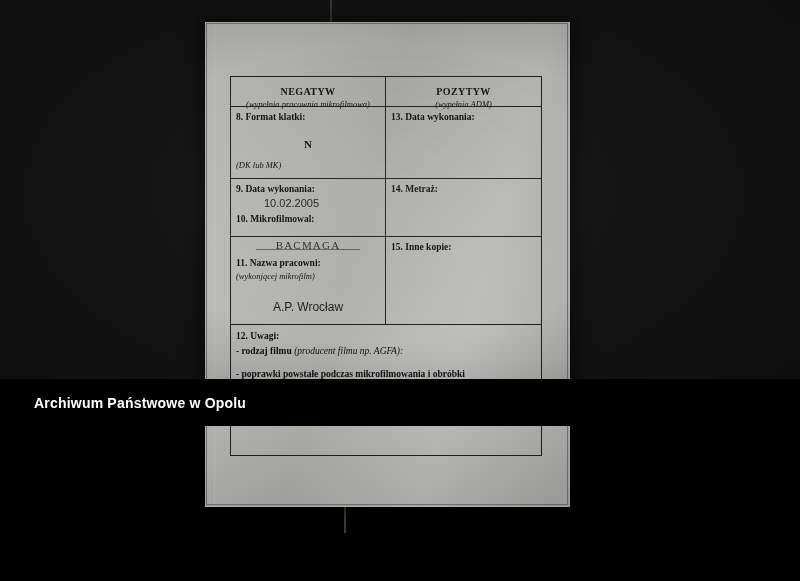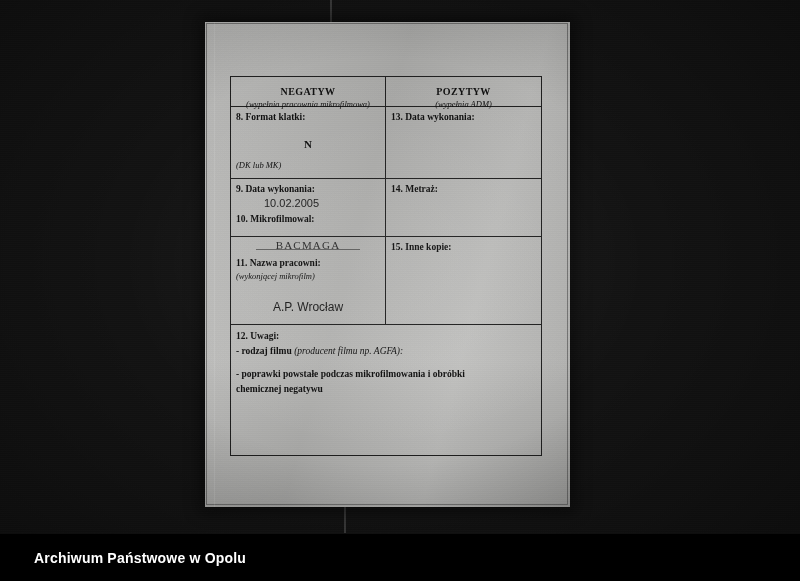--- a/index.html
+++ b/index.html
@@ -9,21 +9,21 @@
   }
   body {
     width: 800px;
     height: 581px;
     overflow: hidden;
     font-family: "Liberation Serif", serif;
   }
   #scan {
     position: relative;
     width: 800px;
-    height: 581px;
+    height: 426px;
     background: #121212;
   }
   
   .paper {
     position: absolute;
     left: 205px;
     top: 22px;
     width: 365px;
     height: 485px;
     background: #b9b9b7;

